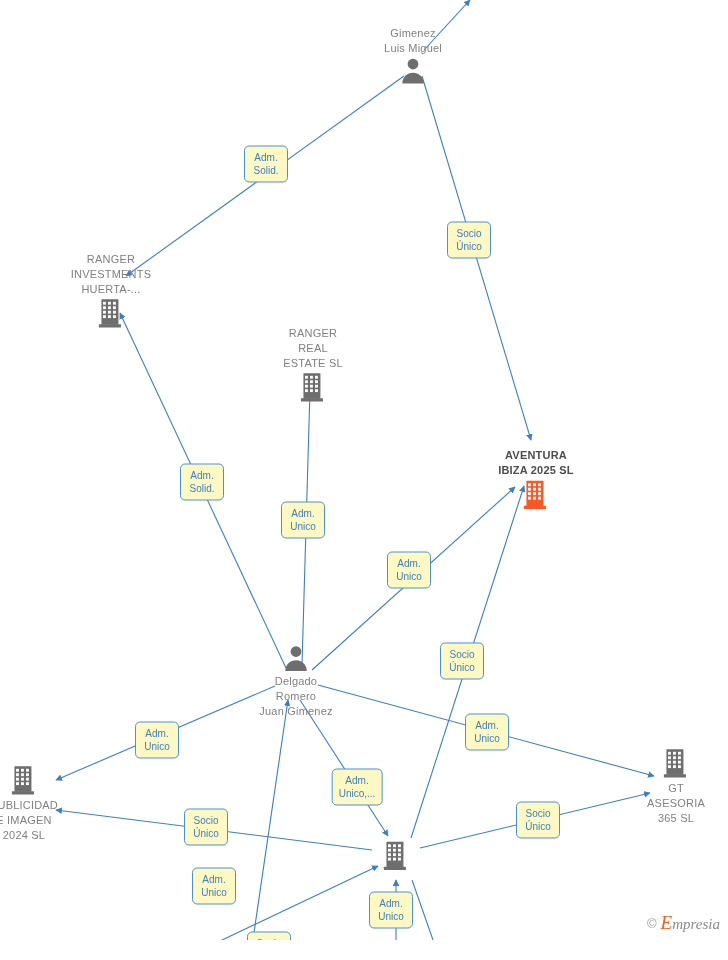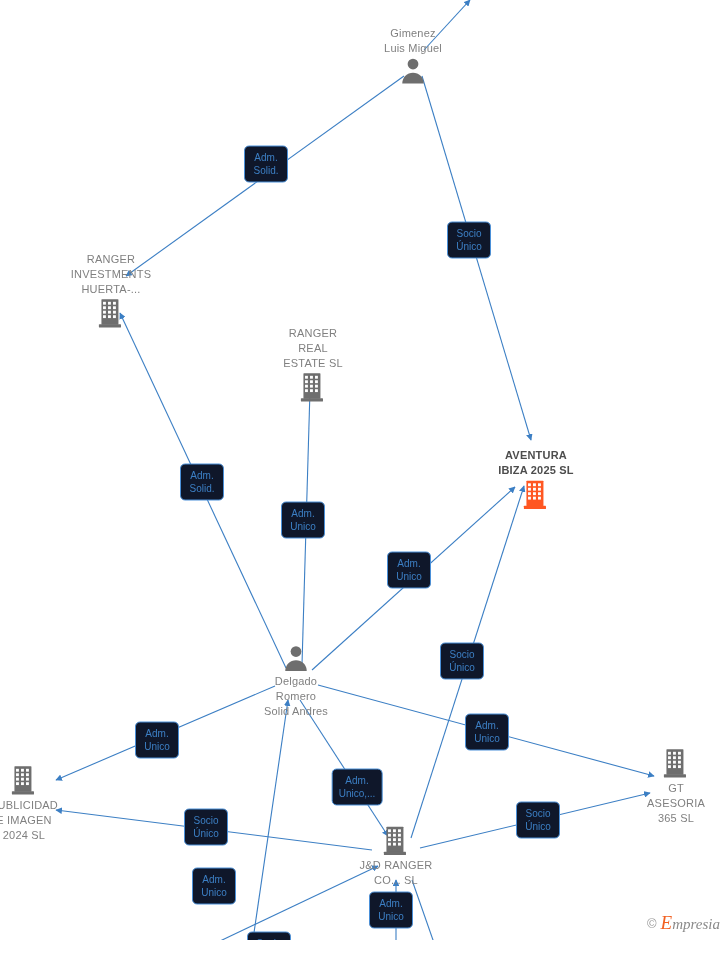--- a/index.html
+++ b/index.html
@@ -48,21 +48,21 @@
     width: 34px;
     height: 34px;
   }
   .node.person .node-icon { width: 30px; height: 30px; }
   .label-box {
     position: absolute;
     transform: translate(-50%, -50%);
     box-sizing: border-box;
     border: 1px solid #4a90d9;
     border-radius: 5px;
-    background: #0f172a;
+    background: #fef9c3;
     color: #3c7fc4;
     font-size: 10px;
     line-height: 13px;
     padding: 4px 6px 5px 6px;
     text-align: center;
     white-space: pre-line;
     min-width: 44px;
     z-index: 5;
   }
   .watermark {
@@ -202,21 +202,21 @@
       </div>
       <div class="node person" style="left: 296px; top: 681px;">
         <div>
           <svg class="node-icon" viewBox="0 0 24 24">
             <circle cx="12" cy="6.4" r="4.3" fill="#6e6e6e"></circle>
             <path d="M3.4 22c0-5.1 3.9-8.6 8.6-8.6s8.6 3.5 8.6 8.6z" fill="#6e6e6e"></path>
           </svg>
         </div>
         <div class="node-label">Delgado
 Romero
-Solid Andres</div>
+Juan Gimenez</div>
       </div>
       <div class="node company" style="left: 24px; top: 803px;">
         <div>
           <svg class="node-icon" viewBox="0 0 32 32">
             <rect x="7" y="2.5" width="16" height="24" rx="0.6" fill="#6e6e6e"></rect>
             <rect x="8.5" y="5" width="2.7" height="2.7" fill="#fff"></rect>
             <rect x="13.2" y="5" width="2.7" height="2.7" fill="#fff"></rect>
             <rect x="17.9" y="5" width="2.7" height="2.7" fill="#fff"></rect>
             <rect x="8.5" y="9.2" width="2.7" height="2.7" fill="#fff"></rect>
             <rect x="13.2" y="9.2" width="2.7" height="2.7" fill="#fff"></rect>
@@ -269,22 +269,20 @@
             <rect x="17.9" y="9.2" width="2.7" height="2.7" fill="#fff"></rect>
             <rect x="8.5" y="13.4" width="2.7" height="2.7" fill="#fff"></rect>
             <rect x="13.2" y="13.4" width="2.7" height="2.7" fill="#fff"></rect>
             <rect x="17.9" y="13.4" width="2.7" height="2.7" fill="#fff"></rect>
             <rect x="8.5" y="17.6" width="2.7" height="2.7" fill="#fff"></rect>
             <rect x="13.2" y="17.6" width="2.7" height="2.7" fill="#fff"></rect>
             <rect x="17.9" y="17.6" width="2.7" height="2.7" fill="#fff"></rect>
             <rect x="4.6" y="26" width="20.8" height="3.2" rx="0.6" fill="#6e6e6e"></rect>
           </svg>
         </div>
-        <div class="node-label">J&amp;D RANGER
-CO...        SL</div>
       </div>
     </div>
   <div id="labels-layer">
       <div class="label-box" style="left: 266px; top: 164px;">Adm.
 Solid.</div>
       <div class="label-box" style="left: 469px; top: 240px;">Socio
 Único</div>
       <div class="label-box" style="left: 202px; top: 482px;">Adm.
 Solid.</div>
       <div class="label-box" style="left: 303px; top: 520px;">Adm.

